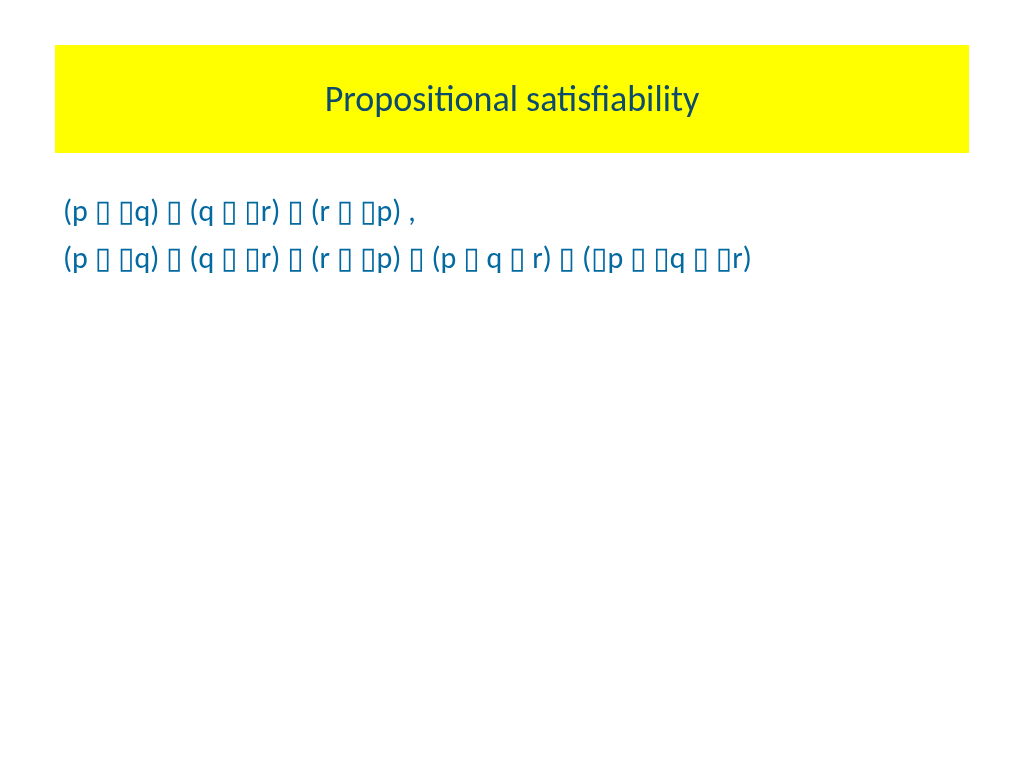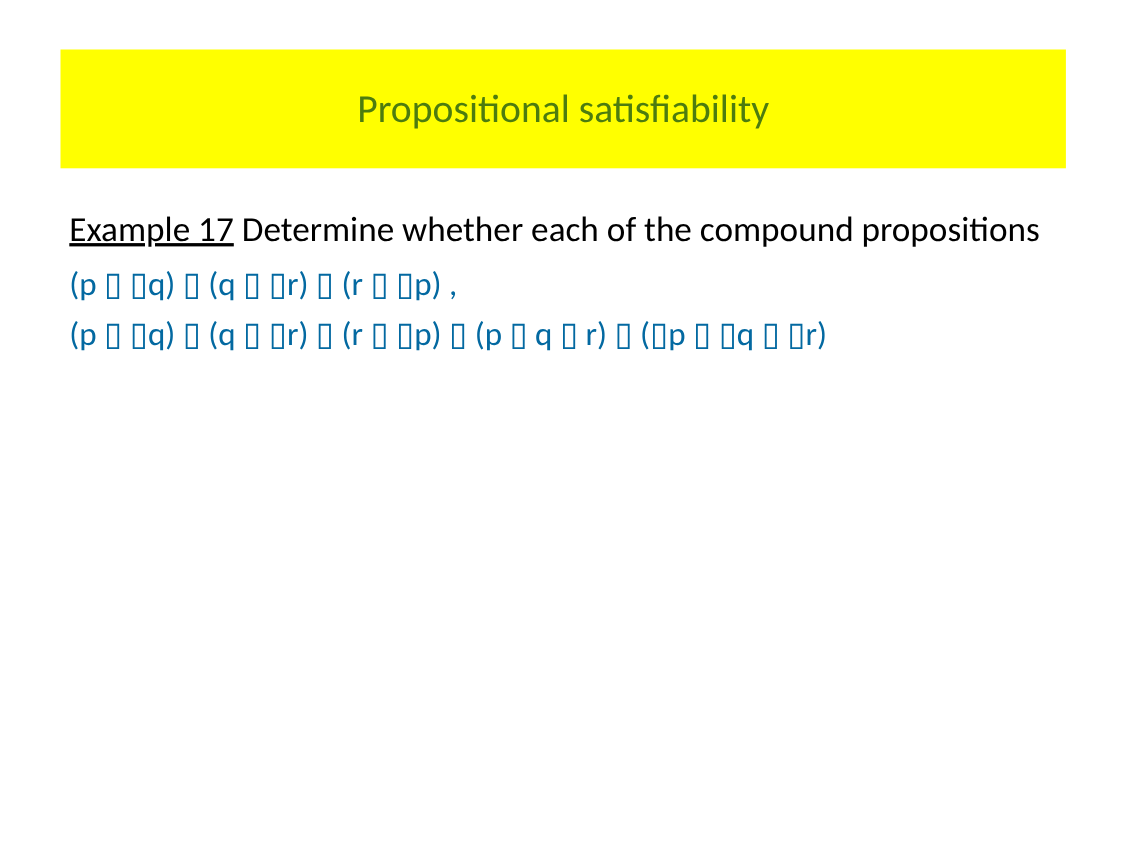--- a/index.html
+++ b/index.html
@@ -20,21 +20,21 @@
       padding: 45px 55px;
     }
     .title-bar {
       background: #ffff00;
       padding: 32px 10px;
       text-align: center;
       margin-bottom: 35px;
     }
     .title-text {
       font-size: 36px;
-      color: #4d7c0f;
+      color: #0c4a6e;
       font-weight: normal;
     }
     .content {
       padding-left: 8px;
     }
     .intro-line {
       font-size: 32px;
       color: #000000;
       line-height: 1.3;
       margin-bottom: 6px;
@@ -54,19 +54,16 @@
     }
   </style>
 </head>
 <body>
 
 <div class="slide">
   <div class="title-bar">
     <div class="title-text">Propositional satisfiability</div>
   </div>
   <div class="content">
-    <div class="intro-line">
-      <span class="example-label">Example 17</span><span> Determine whether each of the compound propositions</span>
-    </div>
     <div class="formula-line">(p ▯ ▯q) ▯ (q ▯ ▯r) ▯ (r ▯ ▯p) ,</div>
     <div class="formula-line">(p ▯ ▯q) ▯ (q ▯ ▯r) ▯ (r ▯ ▯p) ▯ (p ▯ q ▯ r) ▯ (▯p ▯ ▯q ▯ ▯r)</div>
   </div>
 </div>
 
 </body></html>

